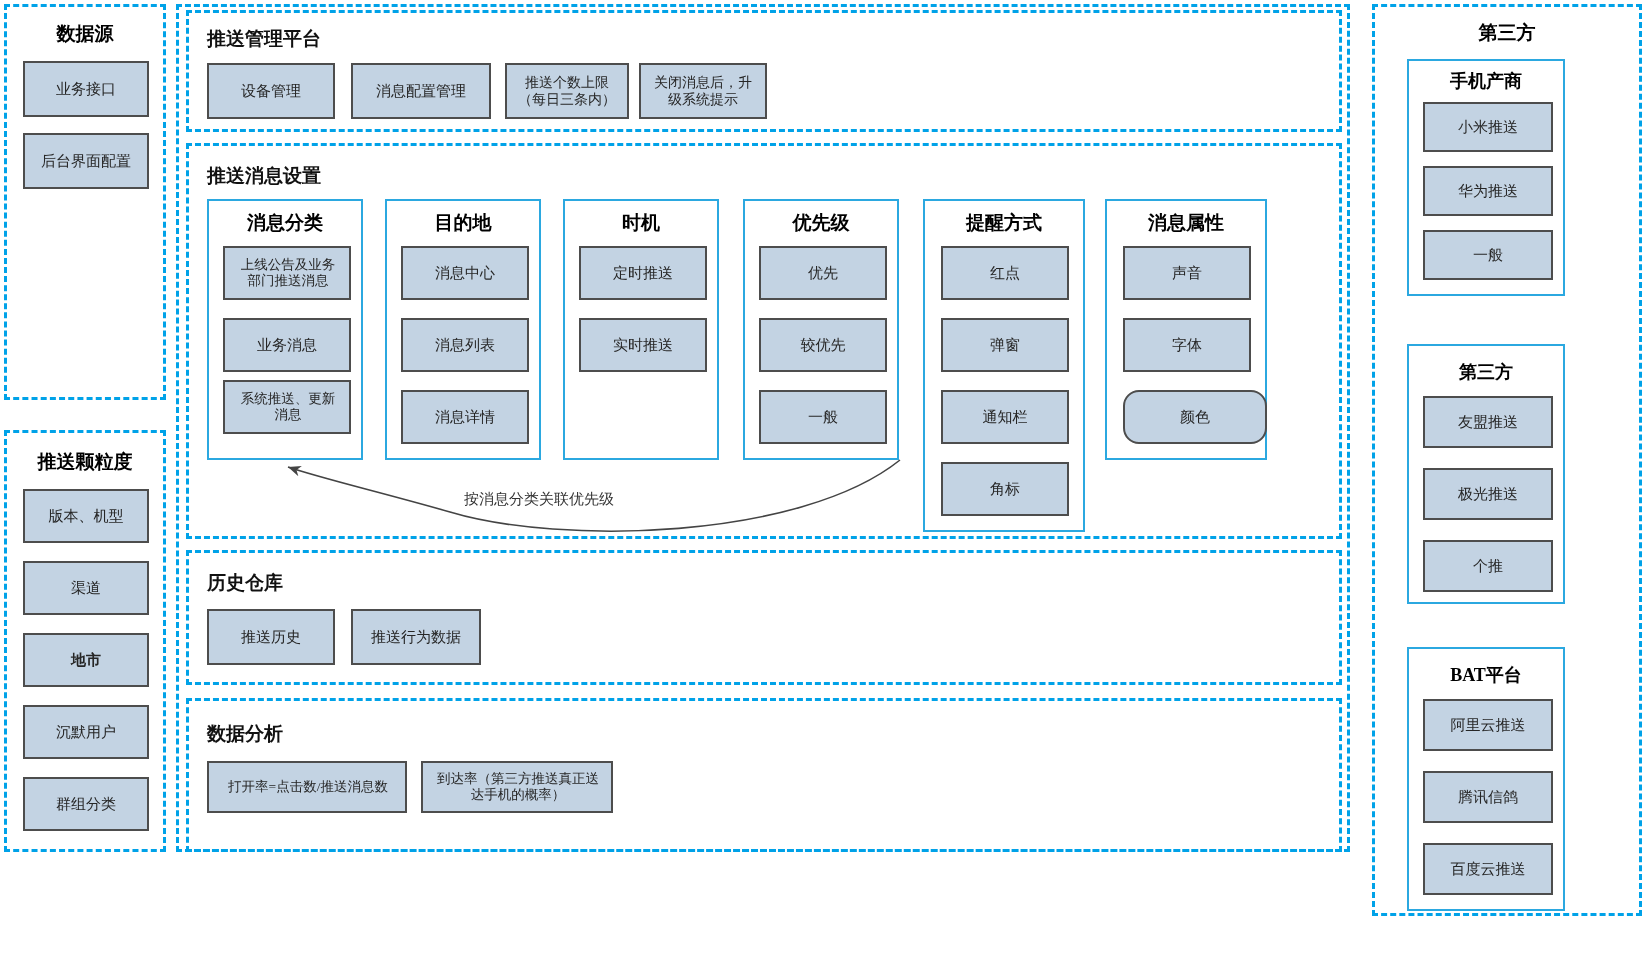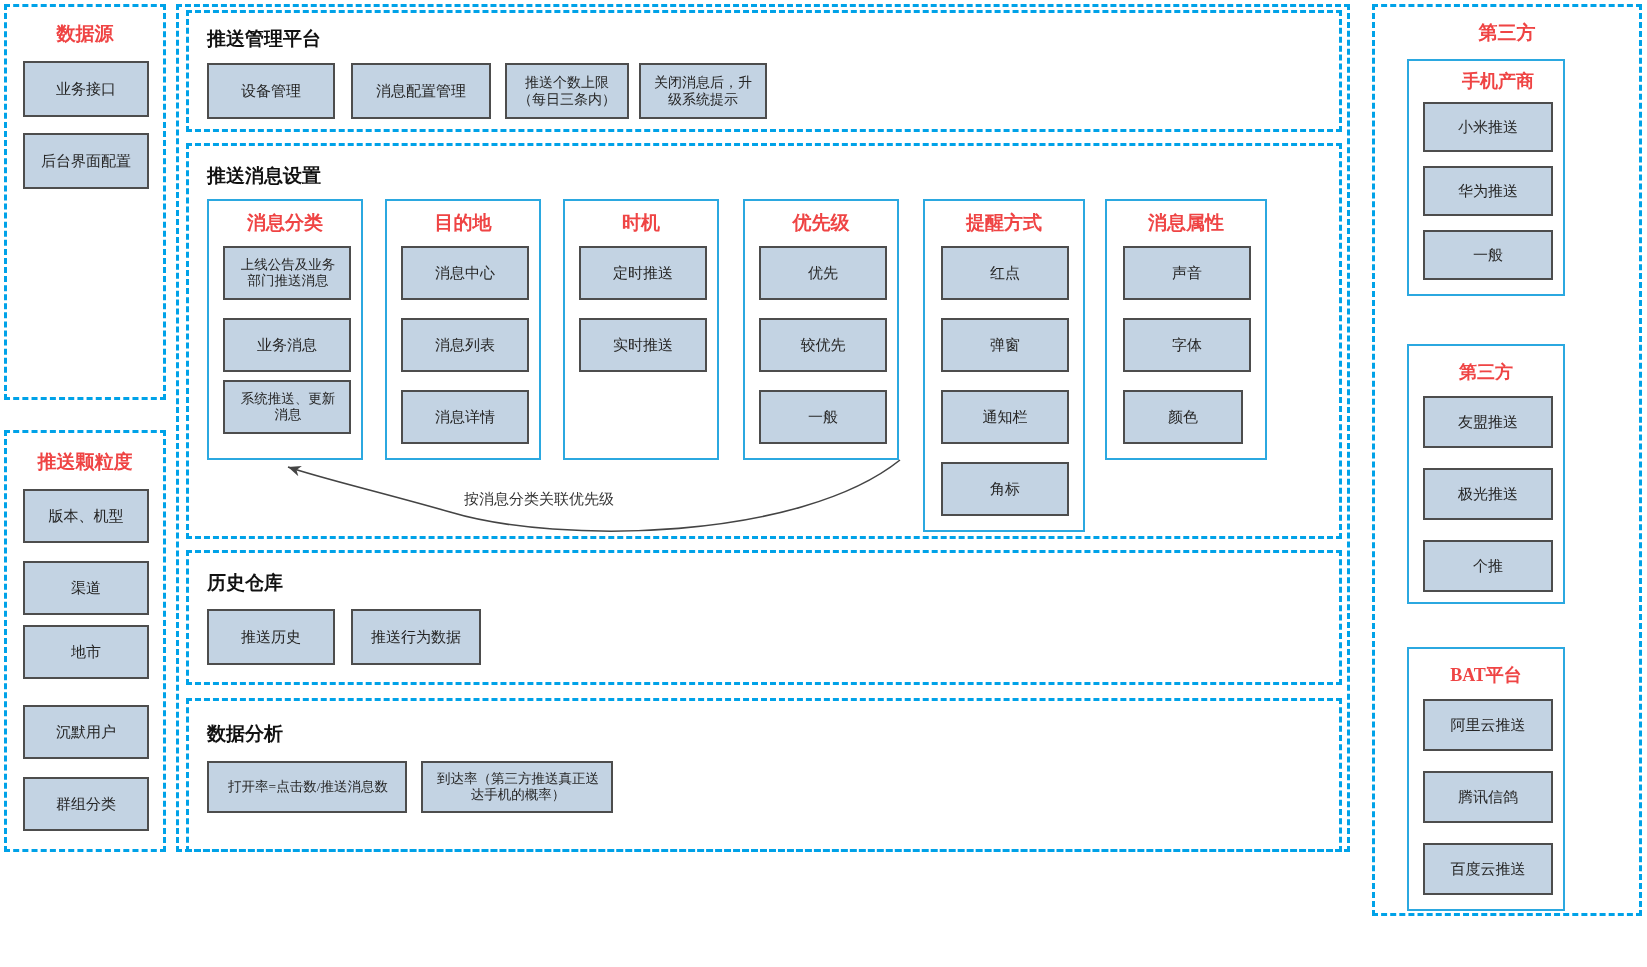--- a/index.html
+++ b/index.html
@@ -30,21 +30,21 @@
   }
   .node.sm{font-size:14px;}
   .node.xs{font-size:13.5px;padding-left:6px;}
 
   
   .gtitle{
     position:absolute;font-weight:bold;font-size:19px;color:#111;
     white-space:nowrap;
   }
   .ptitle{
-    position:absolute;font-weight:bold;font-size:19px;color:#ef4444;
+    position:absolute;font-weight:bold;font-size:19px;color:#000000;
     width:100%;text-align:center;left:0;white-space:nowrap;
   }
   .ptitle.small{font-size:18px;}
 
   .annot{
     position:absolute;font-size:15px;color:#333;white-space:nowrap;
     background:#fff;padding:0 3px;
   }
   svg.overlay{position:absolute;left:0;top:0;width:1647px;height:967px;pointer-events:none;}
 </style>
@@ -54,21 +54,21 @@
 <div class="dgroup" style="left:4px;top:4px;width:162px;height:396px;">
   <div class="ptitle" style="top:14px;">数据源</div>
   <div class="node" style="left:16px;top:54px;width:126px;height:56px;">业务接口</div>
   <div class="node" style="left:16px;top:126px;width:126px;height:56px;">后台界面配置</div>
 </div>
 
 <div class="dgroup" style="left:4px;top:430px;width:162px;height:422px;">
   <div class="ptitle" style="top:16px;">推送颗粒度</div>
   <div class="node" style="left:16px;top:56px;width:126px;height:54px;">版本、机型</div>
   <div class="node" style="left:16px;top:128px;width:126px;height:54px;">渠道</div>
-  <div class="node" style="left:16px;top:192px;width:126px;height:54px;">地市</div>
+  <div class="node" style="left:16px;top:200px;width:126px;height:54px;font-weight:bold;">地市</div>
   <div class="node" style="left:16px;top:272px;width:126px;height:54px;">沉默用户</div>
   <div class="node" style="left:16px;top:344px;width:126px;height:54px;">群组分类</div>
 </div>
 
 <div class="dgroup" style="left:176px;top:4px;width:1174px;height:848px;"></div>
 
 <div class="dgroup" style="left:186px;top:10px;width:1156px;height:122px;">
   <div class="gtitle" style="left:18px;top:13px;">推送管理平台</div>
   <div class="node" style="left:18px;top:50px;width:128px;height:56px;">设备管理</div>
   <div class="node" style="left:162px;top:50px;width:140px;height:56px;">消息配置管理</div>
@@ -115,21 +115,21 @@
     <div class="node" style="left:16px;top:45px;width:128px;height:54px;">红点</div>
     <div class="node" style="left:16px;top:117px;width:128px;height:54px;">弹窗</div>
     <div class="node" style="left:16px;top:189px;width:128px;height:54px;">通知栏</div>
     <div class="node" style="left:16px;top:261px;width:128px;height:54px;">角标</div>
   </div>
 
   <div class="spanel" style="left:916px;top:53px;width:162px;height:261px;">
     <div class="ptitle" style="top:9px;">消息属性</div>
     <div class="node" style="left:16px;top:45px;width:128px;height:54px;">声音</div>
     <div class="node" style="left:16px;top:117px;width:128px;height:54px;">字体</div>
-    <div class="node" style="left:16px;top:189px;width:120px;height:54px;">颜色</div>
+    <div class="node" style="left:16px;top:189px;width:144px;height:54px;border-radius:16px;">颜色</div>
   </div>
 
   <div class="annot" style="left:272px;top:344px;">按消息分类关联优先级</div>
 </div>
 
 <div class="dgroup" style="left:186px;top:550px;width:1156px;height:135px;">
   <div class="gtitle" style="left:18px;top:17px;">历史仓库</div>
   <div class="node" style="left:18px;top:56px;width:128px;height:56px;">推送历史</div>
   <div class="node" style="left:162px;top:56px;width:130px;height:56px;">推送行为数据</div>
 </div>
@@ -138,21 +138,21 @@
   <div class="gtitle" style="left:18px;top:20px;">数据分析</div>
   <div class="node xs" style="left:18px;top:60px;width:200px;height:52px;">打开率=点击数/推送消息数</div>
   <div class="node xs" style="left:232px;top:60px;width:192px;height:52px;">到达率（第三方推送真正送
 达手机的概率）</div>
 </div>
 
 <div class="dgroup" style="left:1372px;top:4px;width:270px;height:912px;">
   <div class="ptitle" style="top:13px;">第三方</div>
 
   <div class="spanel" style="left:32px;top:52px;width:158px;height:237px;">
-    <div class="ptitle small" style="top:8px;padding-left:12px;">手机产商</div>
+    <div class="ptitle small" style="top:8px;">手机产商</div>
     <div class="node" style="left:14px;top:41px;width:130px;height:50px;">小米推送</div>
     <div class="node" style="left:14px;top:105px;width:130px;height:50px;">华为推送</div>
     <div class="node" style="left:14px;top:169px;width:130px;height:50px;">一般</div>
   </div>
 
   <div class="spanel" style="left:32px;top:337px;width:158px;height:260px;">
     <div class="ptitle small" style="top:14px;">第三方</div>
     <div class="node" style="left:14px;top:50px;width:130px;height:52px;">友盟推送</div>
     <div class="node" style="left:14px;top:122px;width:130px;height:52px;">极光推送</div>
     <div class="node" style="left:14px;top:194px;width:130px;height:52px;">个推</div>

